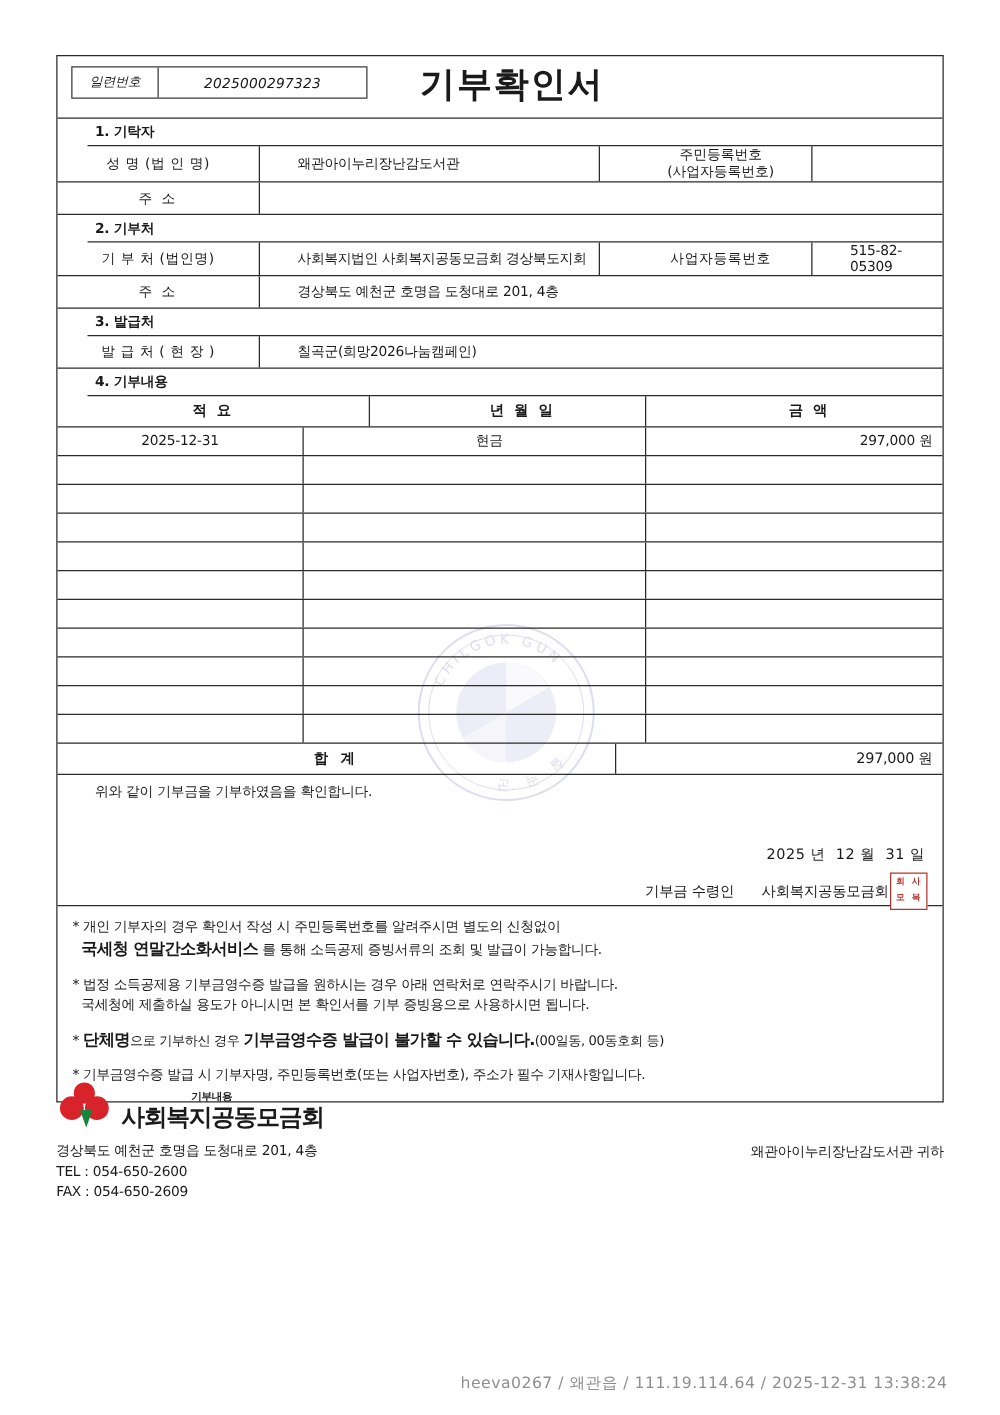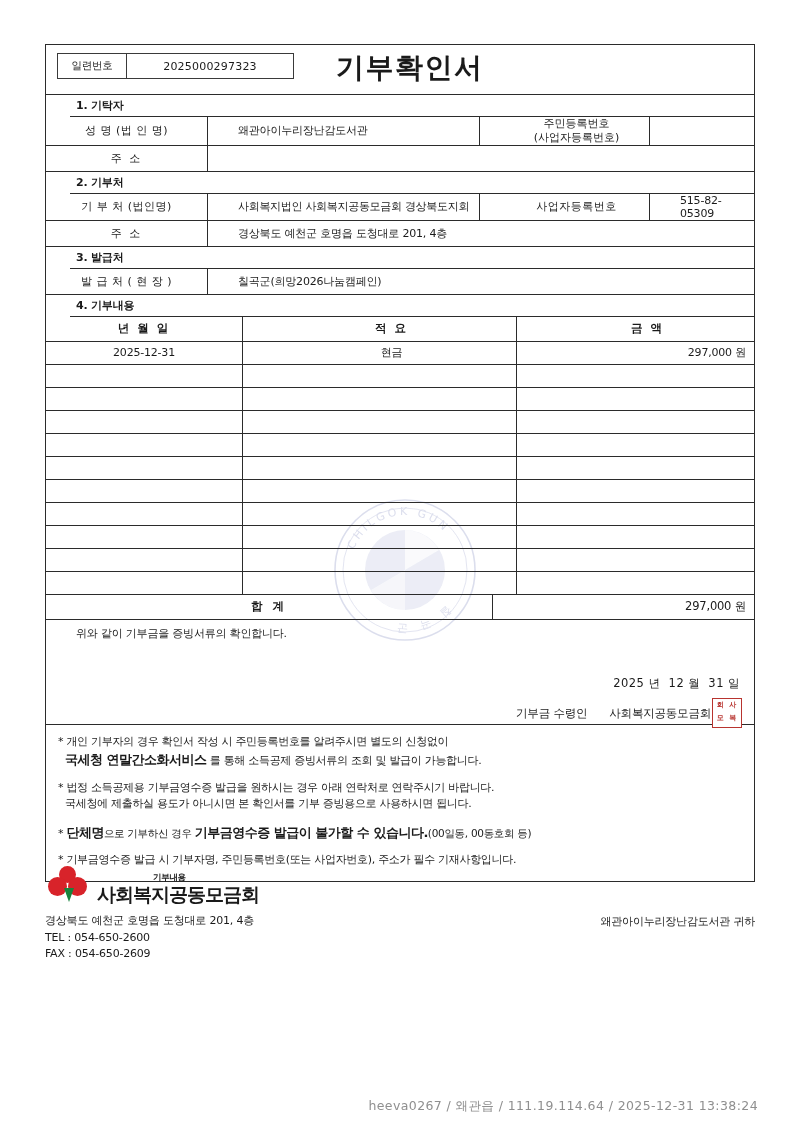--- a/index.html
+++ b/index.html
@@ -40,20 +40,21 @@
     border-bottom: 1.3px solid #2b2b2b;
   }
   .serial-box {
     position: absolute;
     left: 11px;
     top: 8px;
     height: 26px;
     display: flex;
     border: 1px solid #3a3a3a;
     box-sizing: border-box;
+    font-style: italic;
   }
   .serial-label {
     width: 68px;
     display: flex;
     align-items: center;
     justify-content: center;
     font-size: 10.5px;
     letter-spacing: -0.3px;
     border-right: 1px solid #3a3a3a;
   }
@@ -382,22 +383,22 @@
     </div>
 
     <div class="sec">3. 발급처</div>
     <div class="row">
       <div class="cell lbl-tight bdr-r w-label">발 급 처 ( 현 장 )</div>
       <div class="cell w-full">칠곡군(희망2026나눔캠페인)</div>
     </div>
 
     <div class="sec">4. 기부내용</div>
     <div class="row dt-head">
+      <div class="cell bdr-r c-desc">적 요</div>
       <div class="cell bdr-r c-date">년 월 일</div>
-      <div class="cell bdr-r c-desc">적 요</div>
       <div class="cell c-amt">금 액</div>
     </div>
     <div id="donation-rows">
         <div class="row dt-row">
           <div class="cell bdr-r c-date">2025-12-31</div>
           <div class="cell bdr-r c-desc">현금</div>
           <div class="cell c-amt">297,000 원</div>
         </div>
         <div class="row dt-row">
           <div class="cell bdr-r c-date"></div>
@@ -449,21 +450,21 @@
           <div class="cell bdr-r c-desc"></div>
           <div class="cell c-amt"></div>
         </div>
       </div>
     <div class="row dt-total">
       <div class="cell bdr-r c-sum">합 계</div>
       <div class="cell c-amt">297,000 원</div>
     </div>
 
     <div class="confirm">
-      <div class="confirm-text">위와 같이 기부금을 증빙서류의 확인합니다.</div>
+      <div class="confirm-text">위와 같이 기부금을 기부하였음을 확인합니다.</div>
       <div class="date-line">
         <span>2025</span><span>년</span>
         <span>12</span><span>월</span>
         <span>31</span><span>일</span>
       </div>
       <div class="sign-line">
         <span class="who">기부금 수령인</span>
         <span>사회복지공동모금회</span>
         <span class="seal">
           <span class="glyphs">

